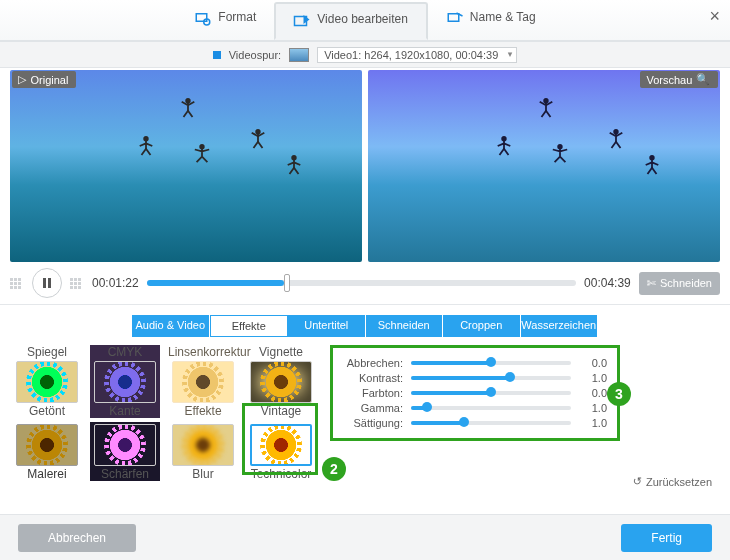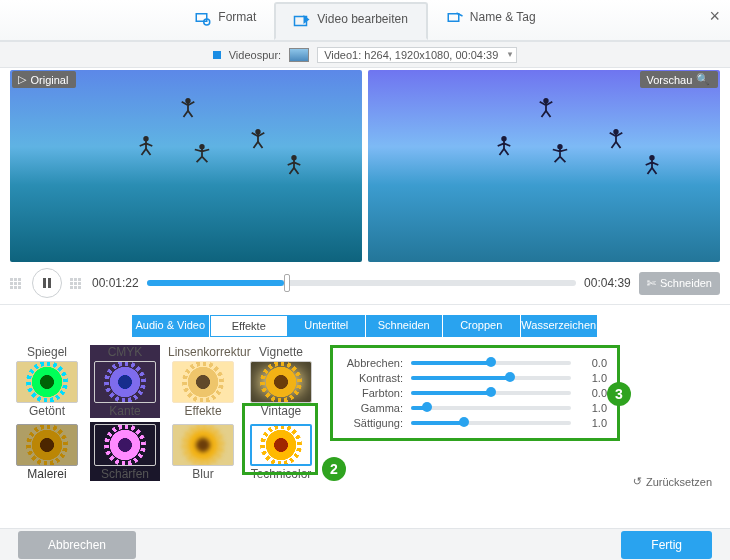--- a/index.html
+++ b/index.html
@@ -75,21 +75,21 @@
 .srow .val { width: 28px; text-align: right; color: #555; }
 .strack { flex: 1; height: 4px; background: #e2e5e8; border-radius: 2px; position: relative; }
 .sprog { position: absolute; left: 0; top: 0; height: 100%; background: #29a3ef; border-radius: 2px; }
 .shandle { position: absolute; top: -4px; width: 10px; height: 10px; border-radius: 50%; background: #29a3ef; transform: translateX(-50%); }
 
 .callout { width: 24px; height: 24px; border-radius: 50%; background: #2fa31f; color: #fff; font-weight: bold; font-size: 14px; display: flex; align-items: center; justify-content: center; position: absolute; }
 
 .reset { position: absolute; right: 18px; bottom: 72px; display: flex; align-items: center; gap: 4px; color: #666; font-size: 11px; }
 
 
-.footer { position: absolute; bottom: 0; left: 0; right: 0; height: 32px; background: #f3f4f5; display: flex; align-items: center; justify-content: space-between; padding: 0 18px; border-top: 1px solid #e2e5e8; }
+.footer { position: absolute; bottom: 0; left: 0; right: 0; height: 46px; background: #f3f4f5; display: flex; align-items: center; justify-content: space-between; padding: 0 18px; border-top: 1px solid #e2e5e8; }
 .btn { padding: 7px 30px; border-radius: 3px; font-size: 12px; cursor: pointer; }
 .btn-cancel { background: #aeb3b8; color: #fff; }
 .btn-done { background: #29a3ef; color: #fff; }
 </style>
 </head>
 <body>
 
 <div class="topbar">
   <span class="close-x">×</span>
   <div class="toptab">

